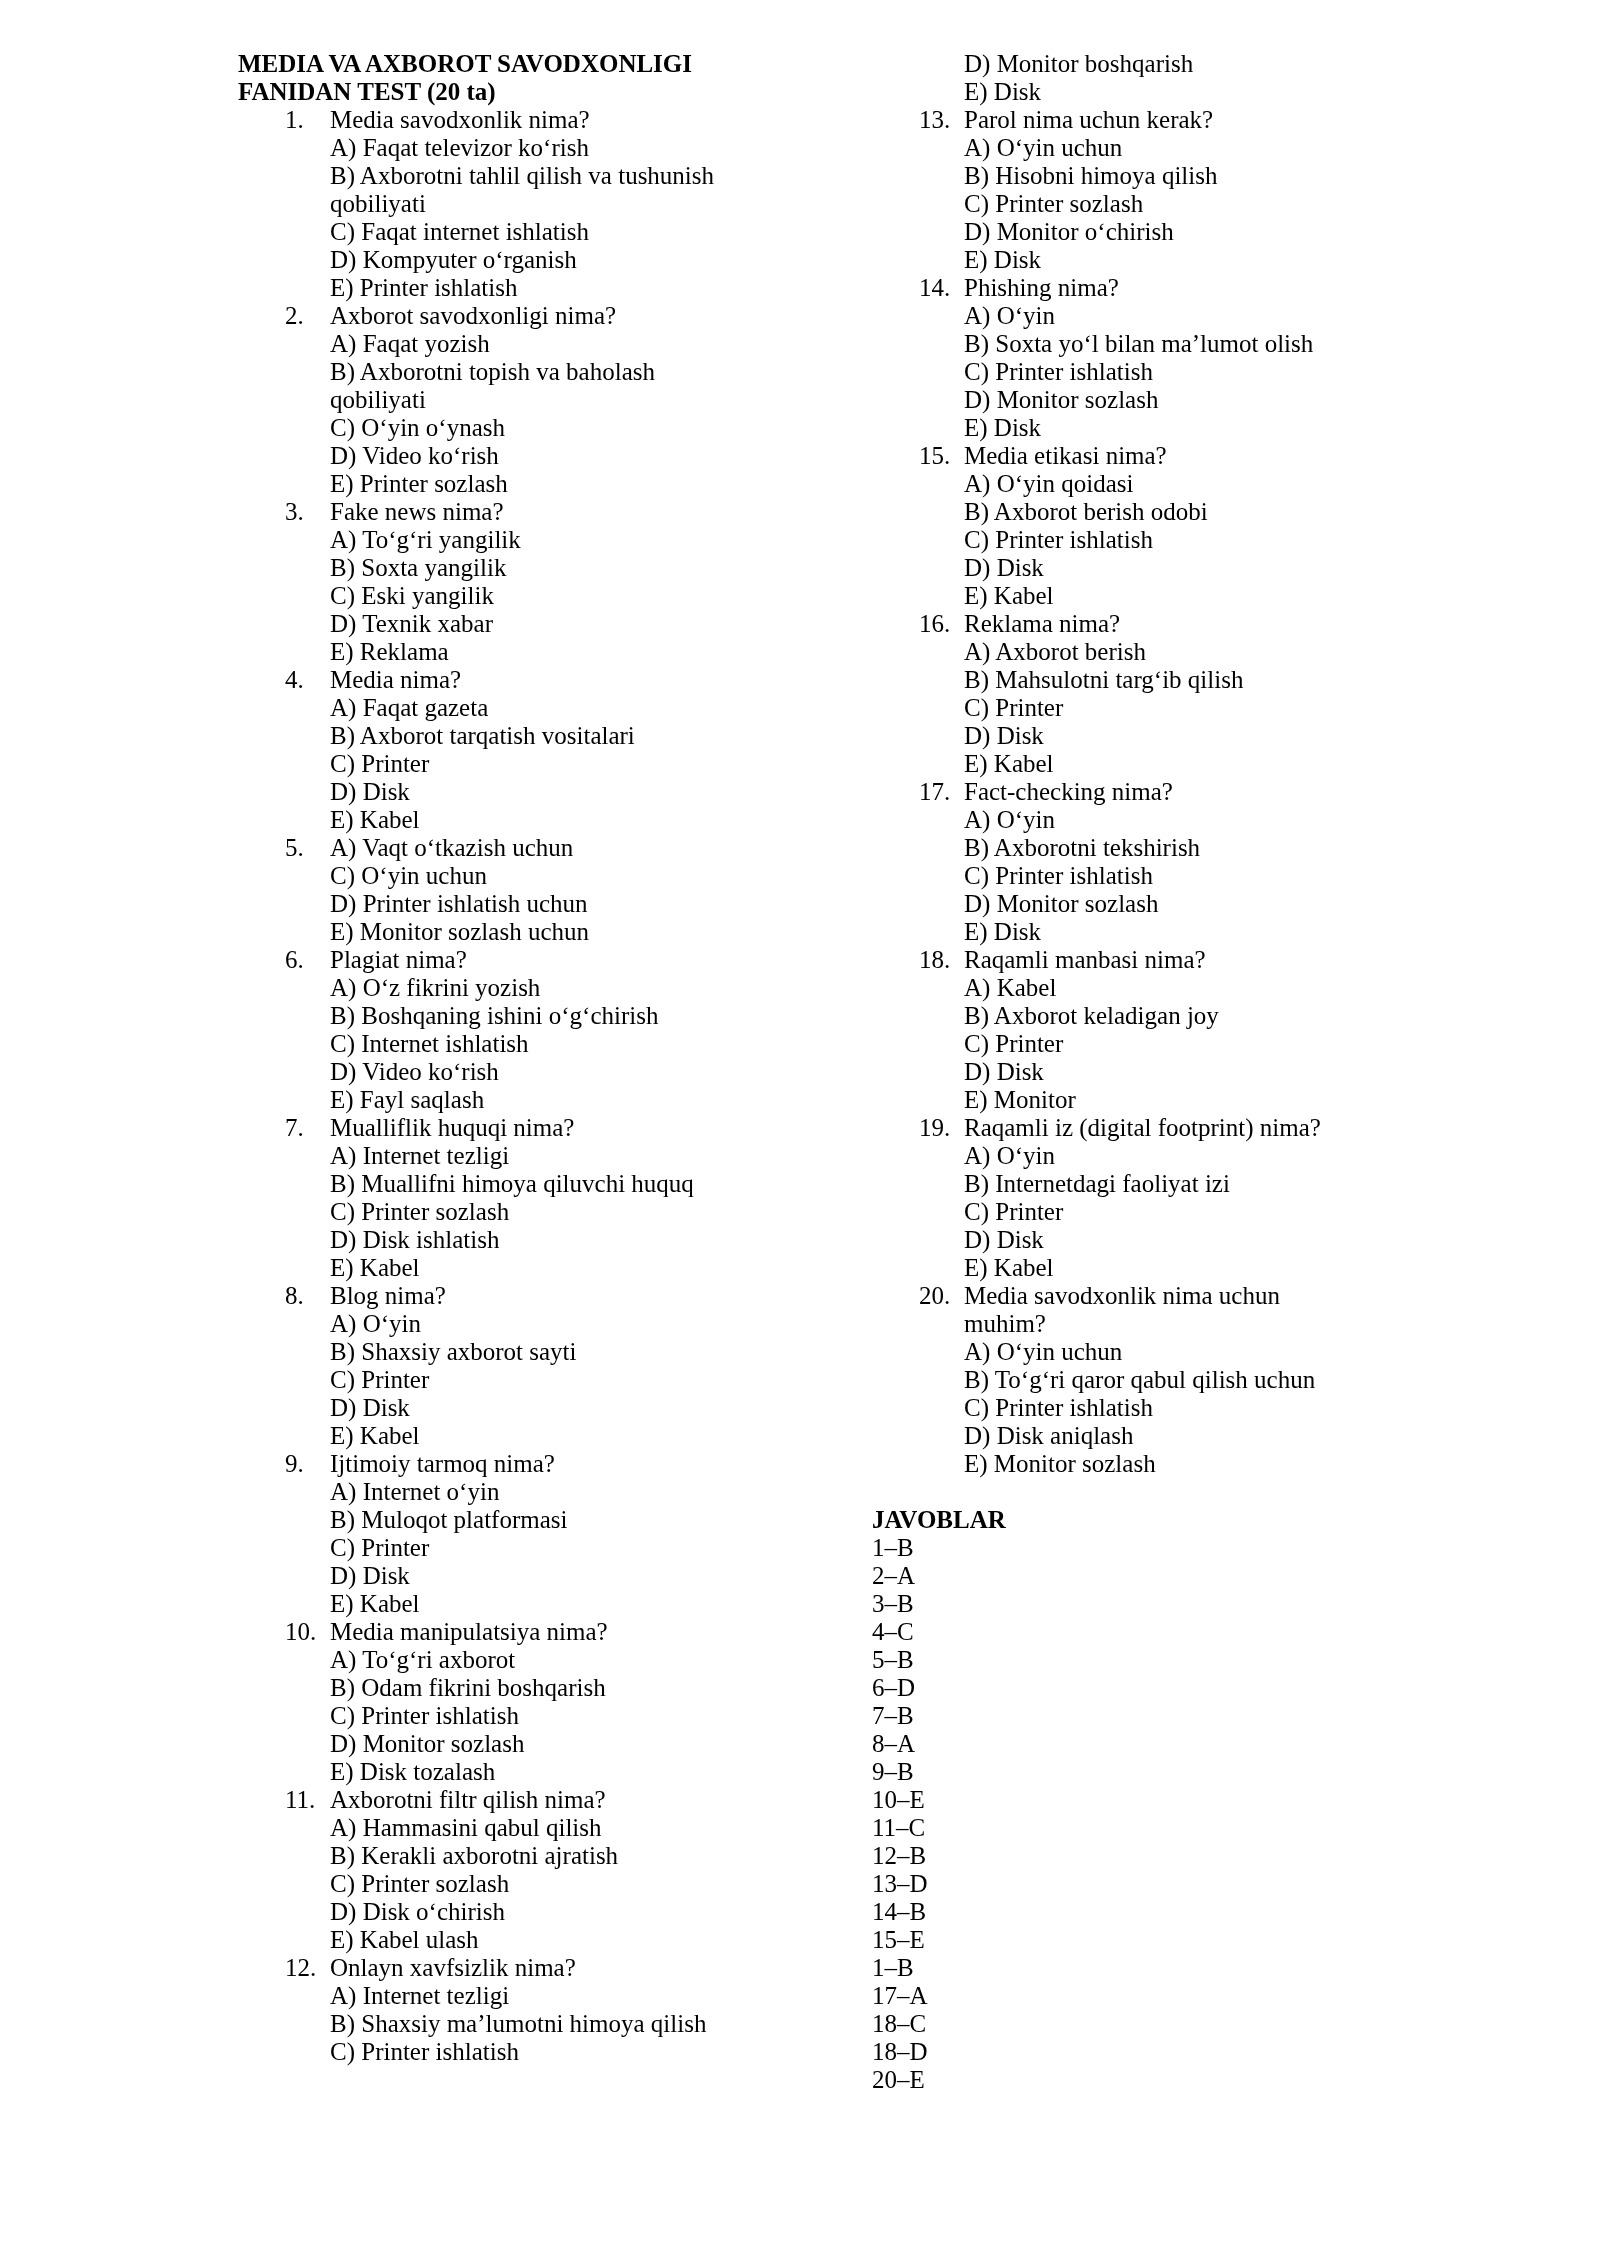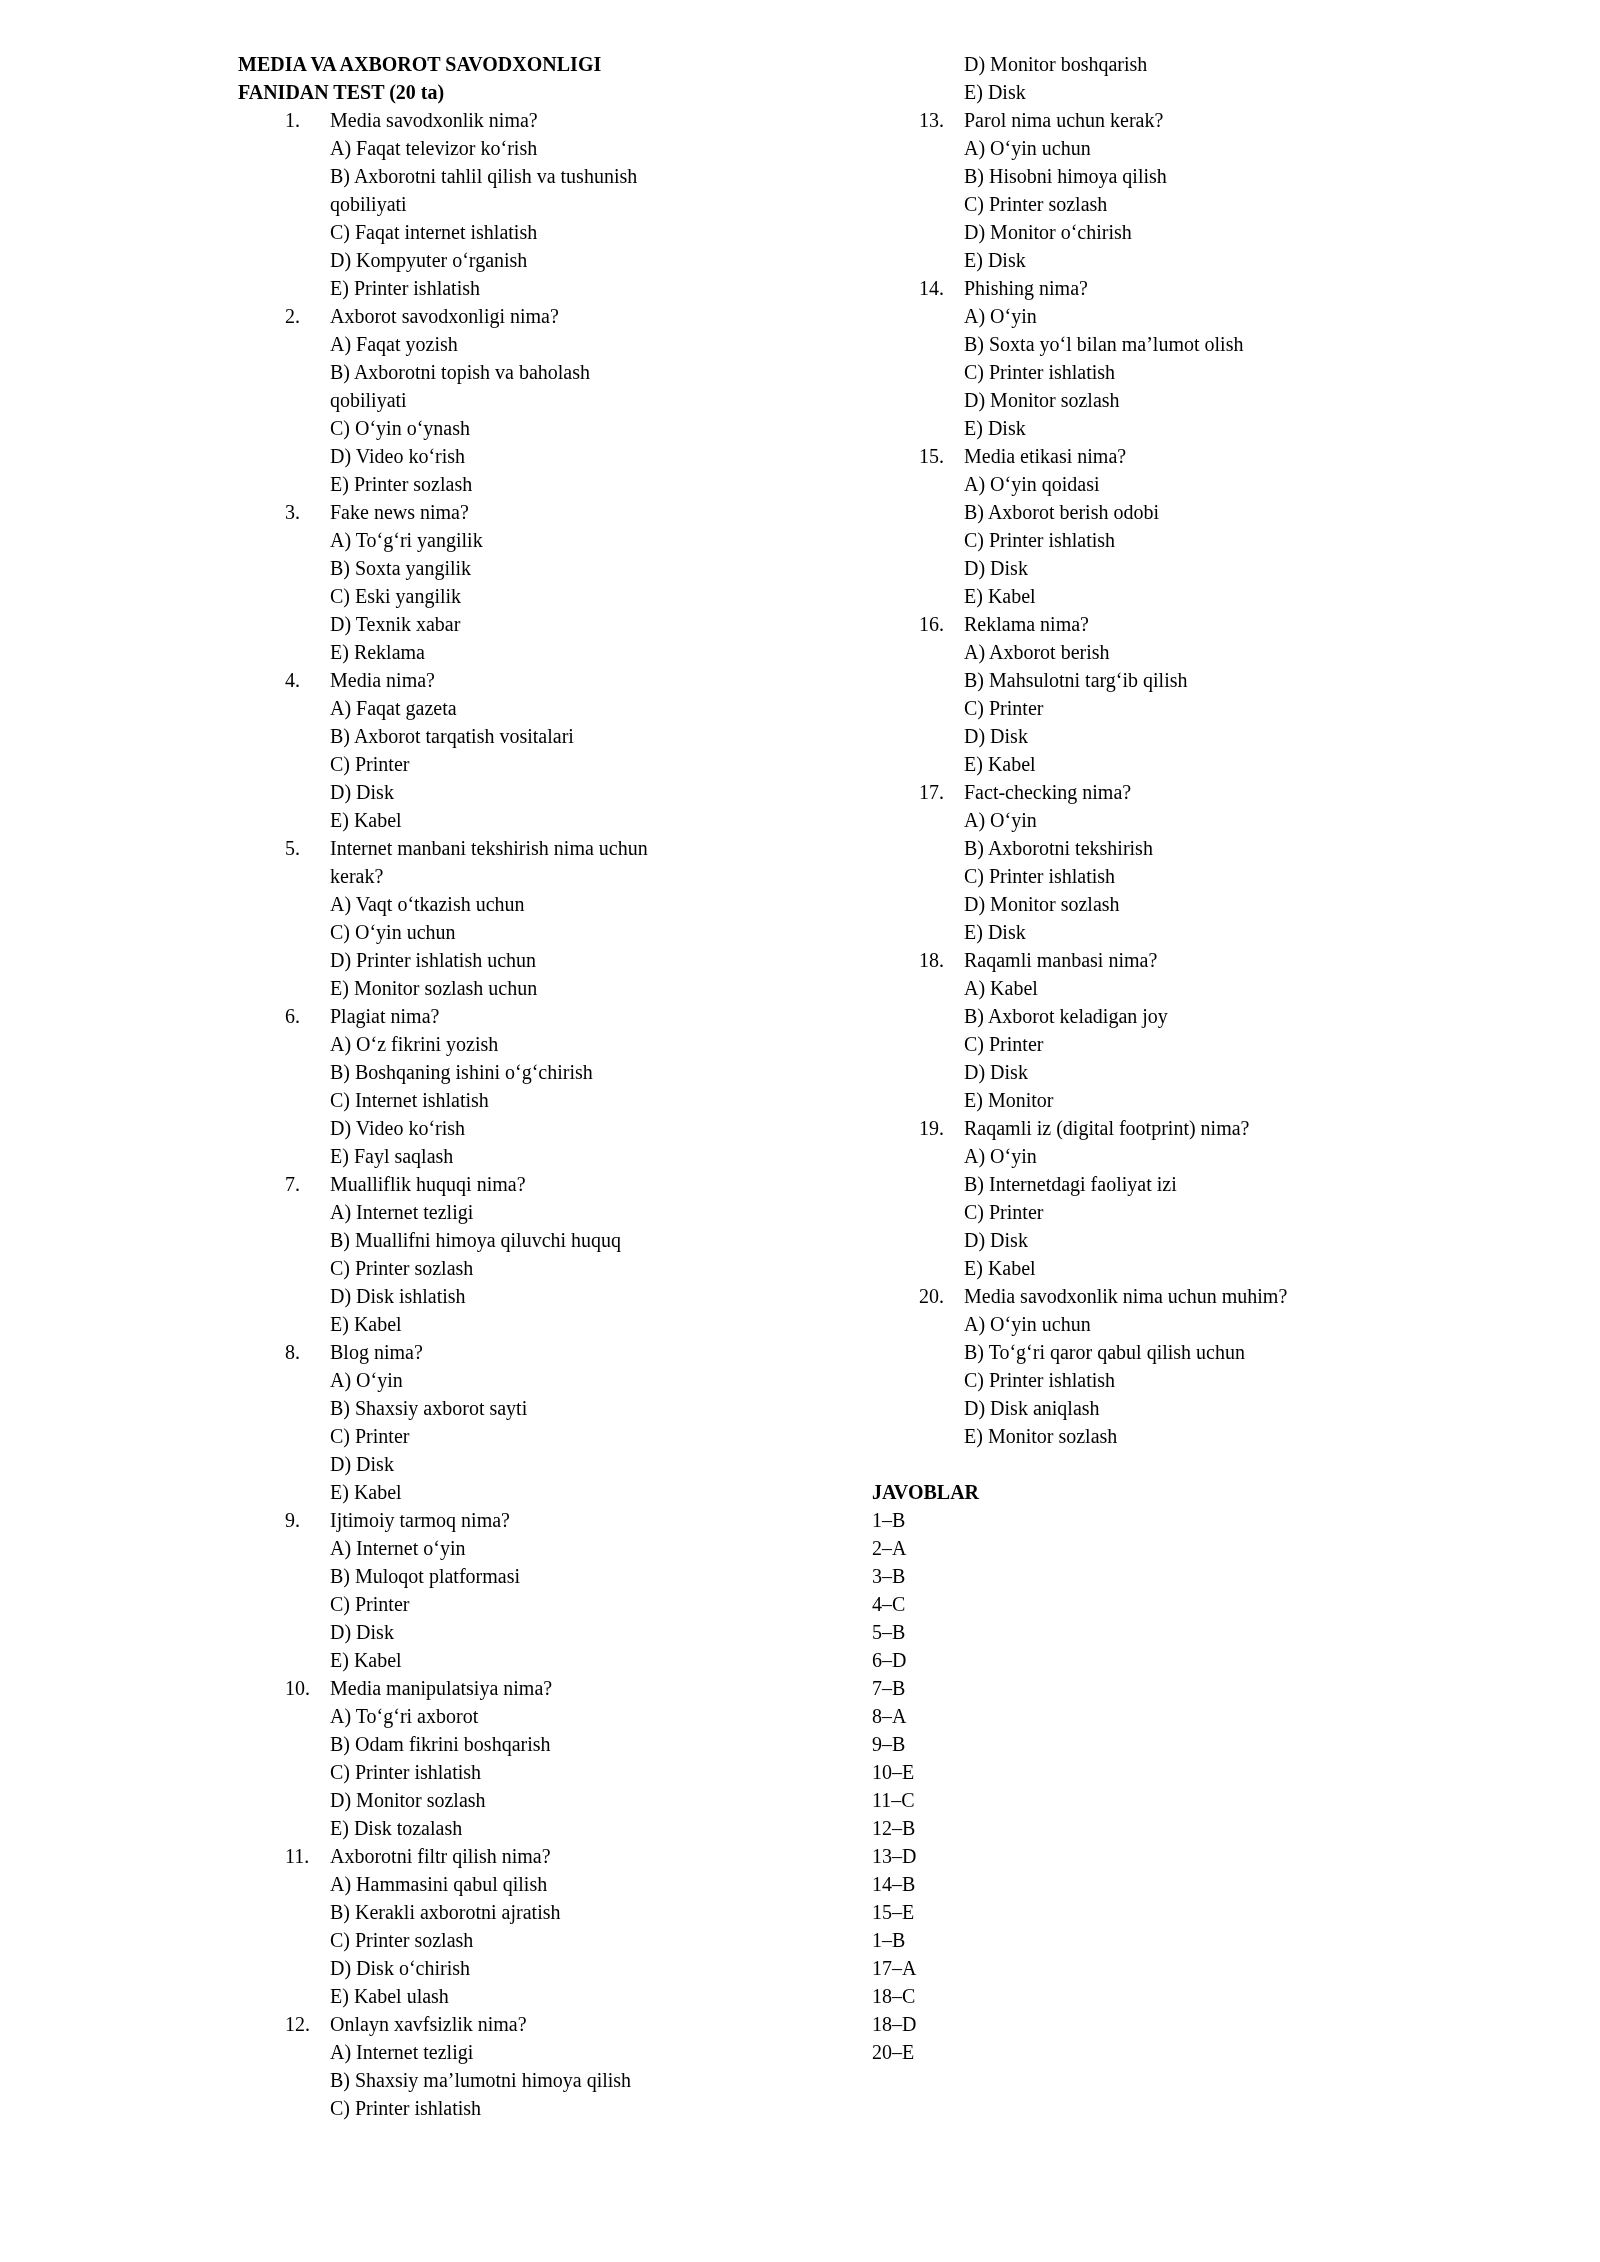--- a/index.html
+++ b/index.html
@@ -7,21 +7,21 @@
     padding: 0;
     background: #ffffff;
   }
   .page {
     position: relative;
     width: 1600px;
     height: 2262px;
     background: #ffffff;
     color: #000000;
     font-family: "Liberation Serif", "DejaVu Serif", serif;
-    font-size: 20px;
+    font-size: 25px;
     line-height: 28px;
     overflow: hidden;
   }
   .col {
     position: absolute;
     top: 50px;
   }
   .col-left  { left: 238px; width: 480px; }
   .col-right { left: 848px; width: 480px; margin-left: 24px; }
   .doc-title { font-weight: bold; }
@@ -80,22 +80,20 @@
           <span class="qnum">4.</span>
           <div class="qtext">Media nima?</div>
           <div class="opt">A) Faqat gazeta</div>
           <div class="opt">B) Axborot tarqatish vositalari</div>
           <div class="opt">C) Printer</div>
           <div class="opt">D) Disk</div>
           <div class="opt">E) Kabel</div>
         </div>
         <div class="q">
           <span class="qnum">5.</span>
-          <div class="qtext">Internet manbani tekshirish nima uchun
-kerak?</div>
           <div class="opt">A) Vaqt o‘tkazish uchun</div>
           <div class="opt">C) O‘yin uchun</div>
           <div class="opt">D) Printer ishlatish uchun</div>
           <div class="opt">E) Monitor sozlash uchun</div>
         </div>
         <div class="q">
           <span class="qnum">6.</span>
           <div class="qtext">Plagiat nima?</div>
           <div class="opt">A) O‘z fikrini yozish</div>
           <div class="opt">B) Boshqaning ishini o‘g‘chirish</div>

